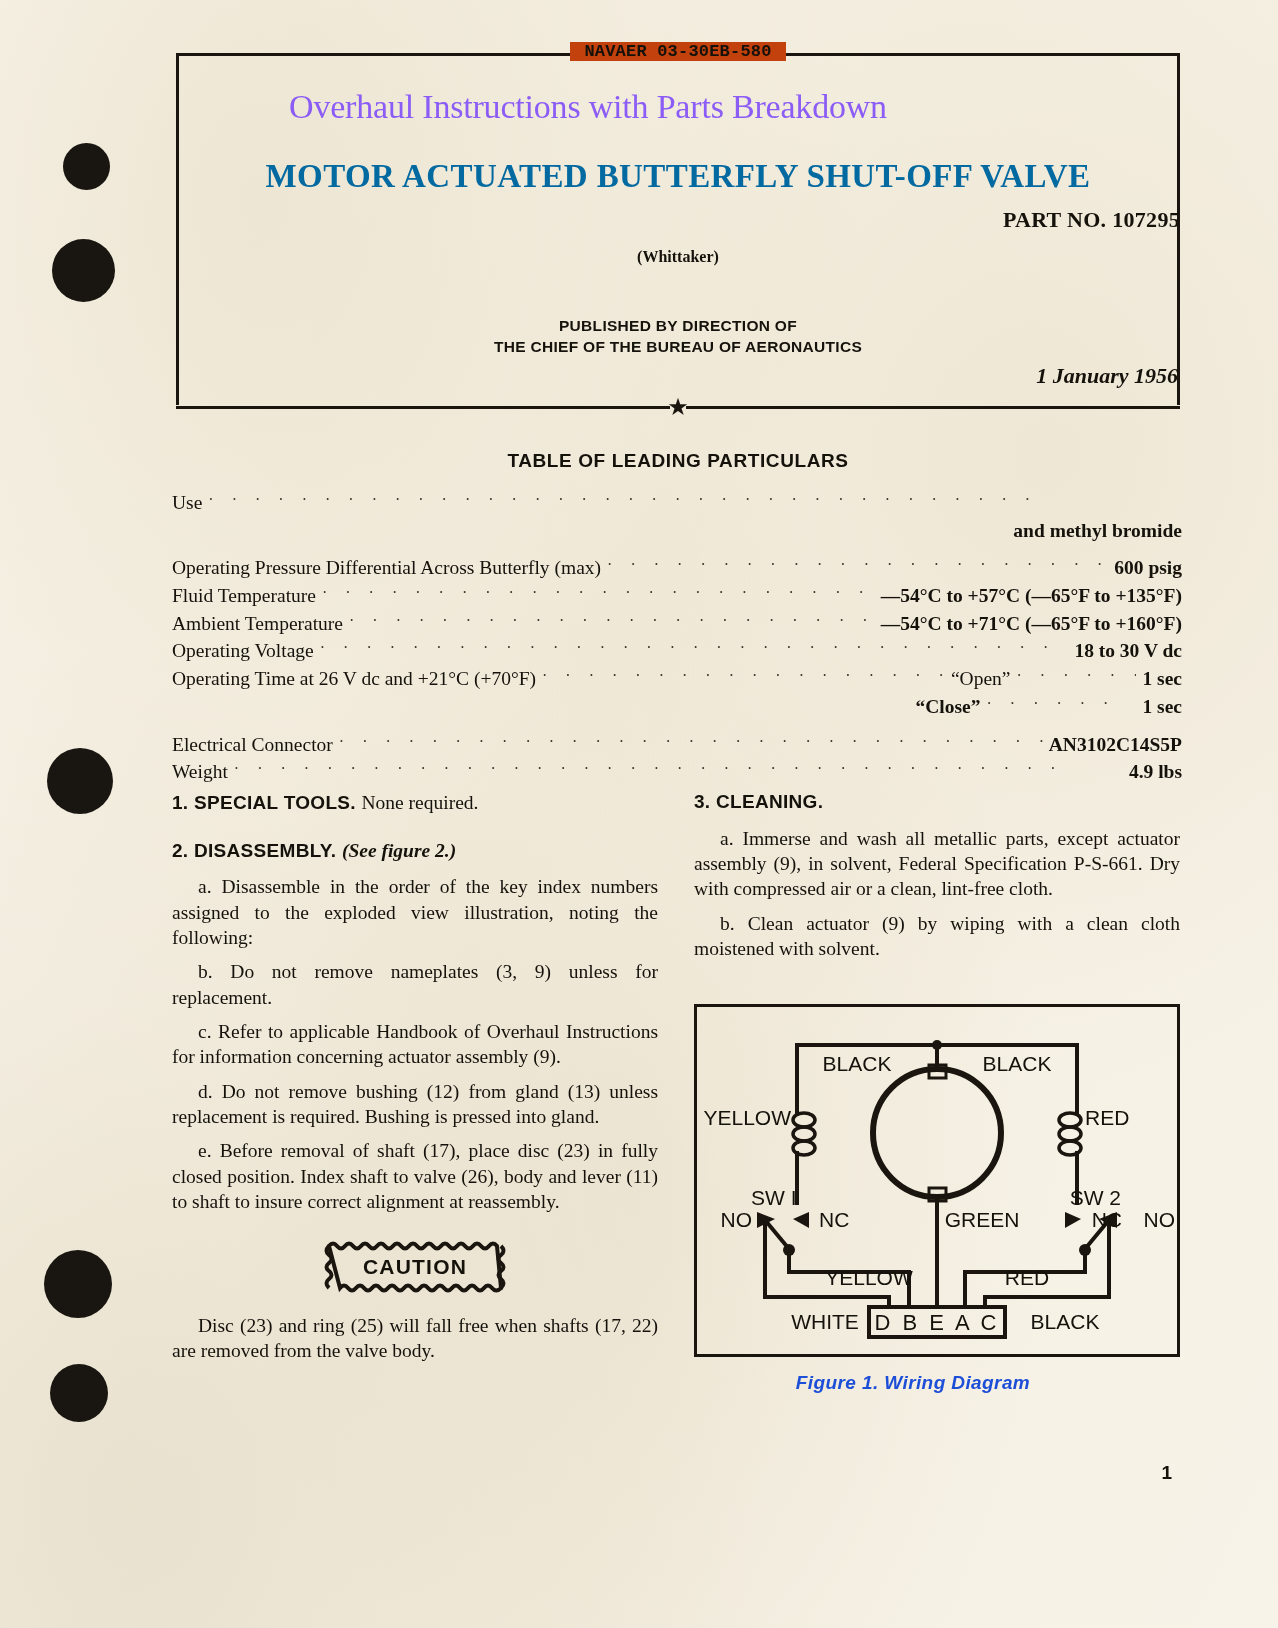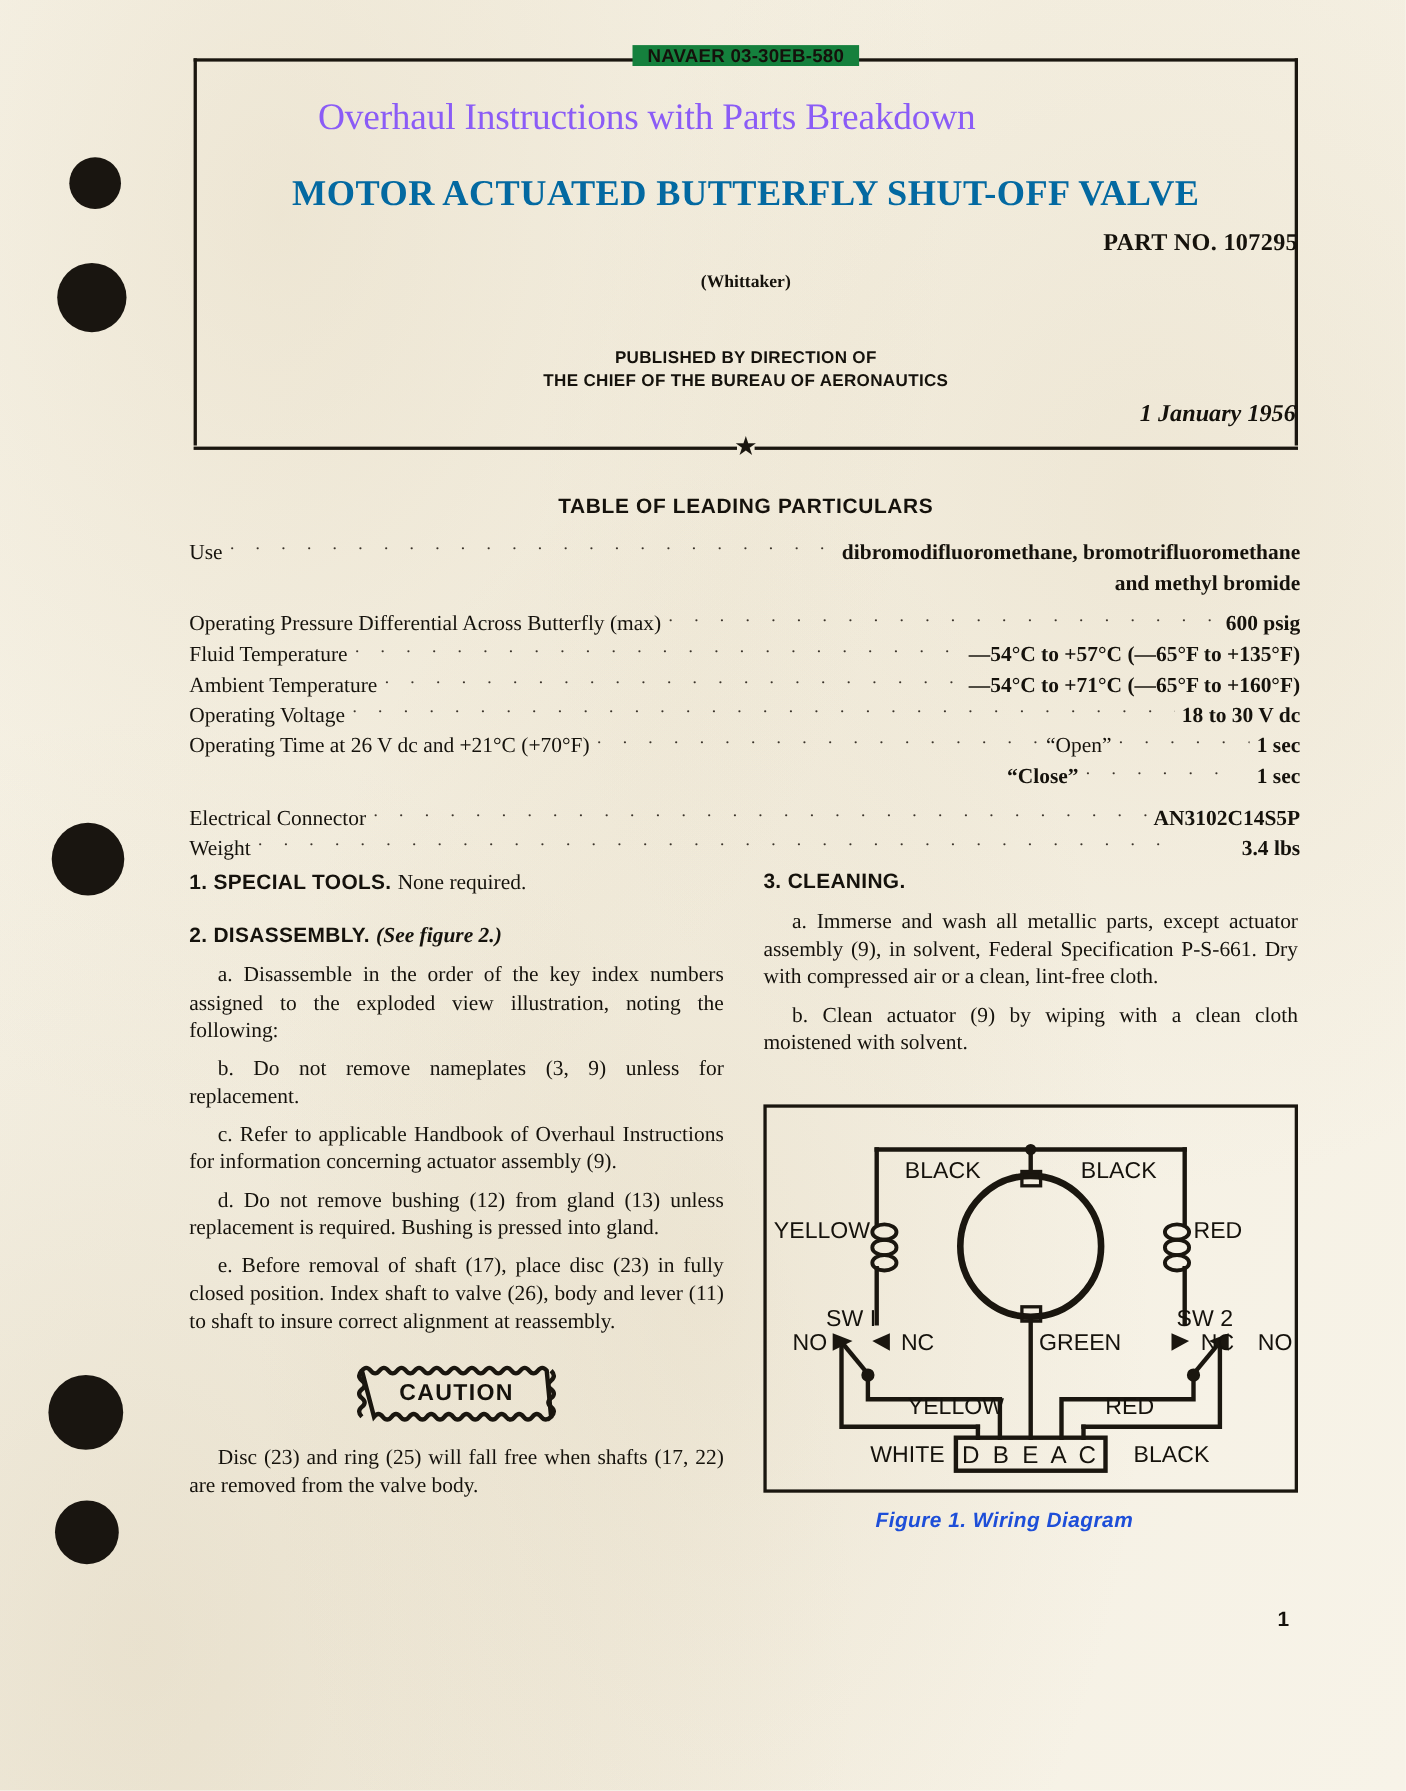--- a/index.html
+++ b/index.html
@@ -52,22 +52,23 @@
     top: 41px;
     width: 1004px;
     text-align: center;
     font-family: "Liberation Sans", sans-serif;
     font-weight: bold;
     font-size: 17px;
     letter-spacing: 0.2px;
     color: #14110b;
   }
   .doc-number span {
-    background: #15803d;
+    background: #c2410c;
     padding: 0 14px;
+    font-family: Liberation Mono, monospace;
   }
   .title-main {
     position: absolute;
     left: 176px;
     top: 88px;
     width: 824px;
     text-align: center;
     font-size: 34px;
     color: #8b5cf6;
     letter-spacing: -0.2px;
@@ -354,21 +355,20 @@
     <div class="star">★</div>
     <div class="bar right"></div>
   </div>
 
   <div class="lp-title">TABLE OF LEADING PARTICULARS</div>
 
   <div class="lp-table">
     <div class="lp-row">
       <span class="lp-label">Use</span>
       <span class="lp-dots">· · · · · · · · · · · · · · · · · · · · · · · · · · · · · · · · · · · ·</span>
-      <span class="lp-value">dibromodifluoromethane, bromotrifluoromethane</span>
     </div>
     <div class="lp-cont">and methyl bromide</div>
 
     <div class="lp-gap"></div>
 
     <div class="lp-row">
       <span class="lp-label">Operating Pressure Differential Across Butterfly (max)</span>
       <span class="lp-dots">· · · · · · · · · · · · · · · · · · · · · · · · · · · · · · · · · · · ·</span>
       <span class="lp-value">600 psig</span>
     </div>
@@ -410,21 +410,21 @@
 
     <div class="lp-row">
       <span class="lp-label">Electrical Connector</span>
       <span class="lp-dots">· · · · · · · · · · · · · · · · · · · · · · · · · · · · · · · · · · · ·</span>
       <span class="lp-value">AN3102C14S5P</span>
     </div>
 
     <div class="lp-row">
       <span class="lp-label">Weight</span>
       <span class="lp-dots">· · · · · · · · · · · · · · · · · · · · · · · · · · · · · · · · · · · ·</span>
-      <span class="lp-value">3.4 lbs</span>
+      <span class="lp-value">4.9 lbs</span>
     </div>
   </div>
 
   <div class="col col-left">
     <div class="sec-head">
       <span>1. SPECIAL TOOLS.</span>
       <span class="normal">None required.</span>
     </div>
 
     <div class="sec-head" style="margin-top:22px;">

